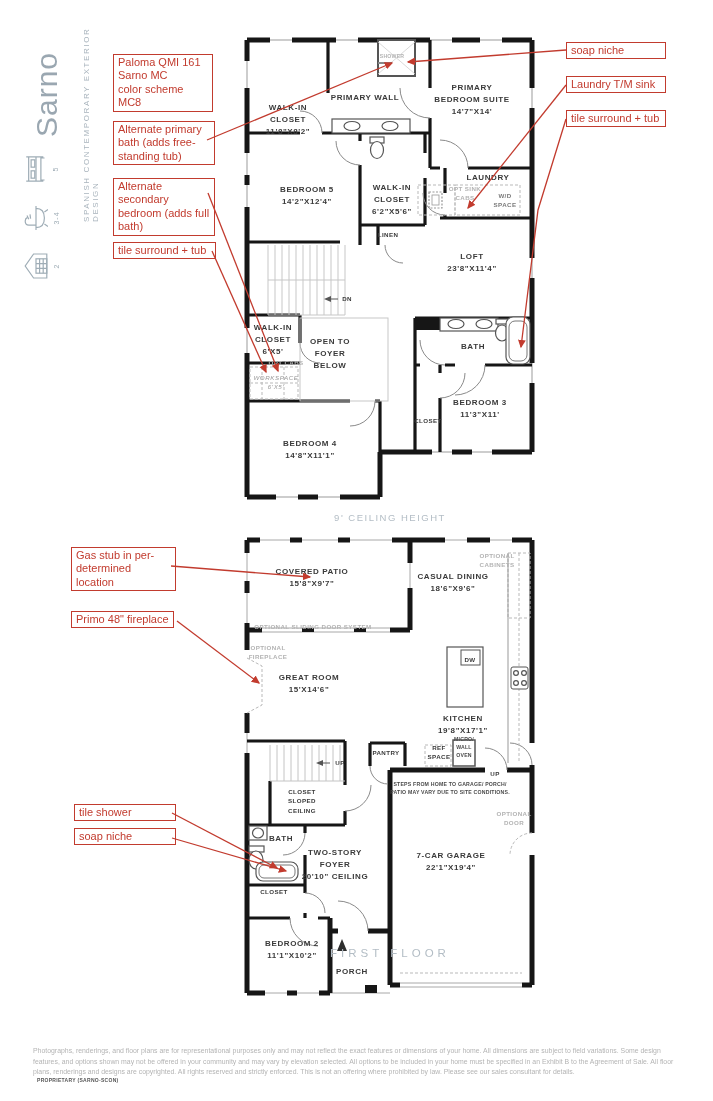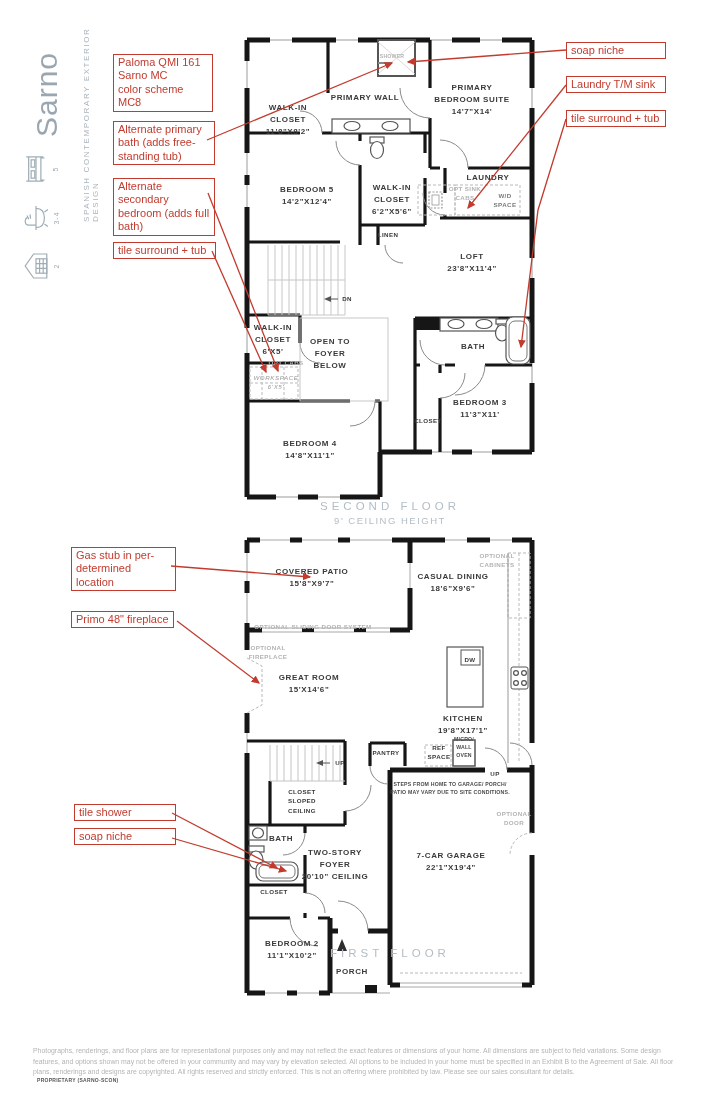--- a/index.html
+++ b/index.html
@@ -11,21 +11,21 @@
       font-size:8px;font-weight:700;letter-spacing:.6px;color:#3a3a3a;
       line-height:1.5;white-space:pre-line;pointer-events:none}
   .sm{font-size:6.2px;letter-spacing:.4px}
   .xs{font-size:5.2px;letter-spacing:.2px;color:#4a4a4a;font-weight:700}
   .gray{color:#b3b3b3}
   .mid{color:#7a7a7a}
   .it{font-style:italic;color:#9a9a9a;font-weight:400;font-size:6.2px}
   
   .caption{position:absolute;left:240px;width:300px;text-align:center;color:#b3bdc5}
   .caption .l1{font-size:11.5px;letter-spacing:4px}
-  .caption .l2{font-size:9.5px;letter-spacing:1.5px;margin-top:3px}
+  .caption .l2{font-size:9.5px;letter-spacing:1.5px;margin-top:12px}
   
   .note{position:absolute;border:1.5px solid #c23b2e;color:#c23b2e;background:#fff;
         font-size:11px;line-height:1.22;padding:1px 4px;white-space:pre-line}
   
   .vert{writing-mode:vertical-rl;transform:rotate(180deg)}
   .brand-name{position:absolute;left:30px;top:22px;height:115px;font-size:30px;
               color:#9aa7b1;letter-spacing:1px}
   .brand-tag{position:absolute;left:82px;top:22px;height:200px;font-size:8px;
              letter-spacing:1.6px;color:#a9b4bd}
   .stat{position:absolute;width:44px;text-align:center;color:#9fadb6;
@@ -255,21 +255,20 @@
 FOYER
 BELOW</div>
   <div class="rm" style="left:473px;top:347px">BATH</div>
   <div class="rm sm" style="left:428px;top:421px">CLOSET</div>
   <div class="rm" style="left:480px;top:409px">BEDROOM 3
 11'3"X11'</div>
   <div class="rm" style="left:310px;top:450px">BEDROOM 4
 14'8"X11'1"</div>
 
   <div class="caption" style="top:500px">
-    <div class="l1">SECOND FLOOR</div>
     <div class="l2">9' CEILING HEIGHT</div>
   </div>
 
   <div class="rm" style="left:312px;top:578px">COVERED PATIO
 15'8"X9'7"</div>
   <div class="rm" style="left:453px;top:583px">CASUAL DINING
 18'6"X9'6"</div>
   <div class="rm sm gray" style="left:497px;top:560px">OPTIONAL
 CABINETS</div>
   <div class="rm sm gray" style="left:313px;top:627px">OPTIONAL SLIDING DOOR SYSTEM</div>

